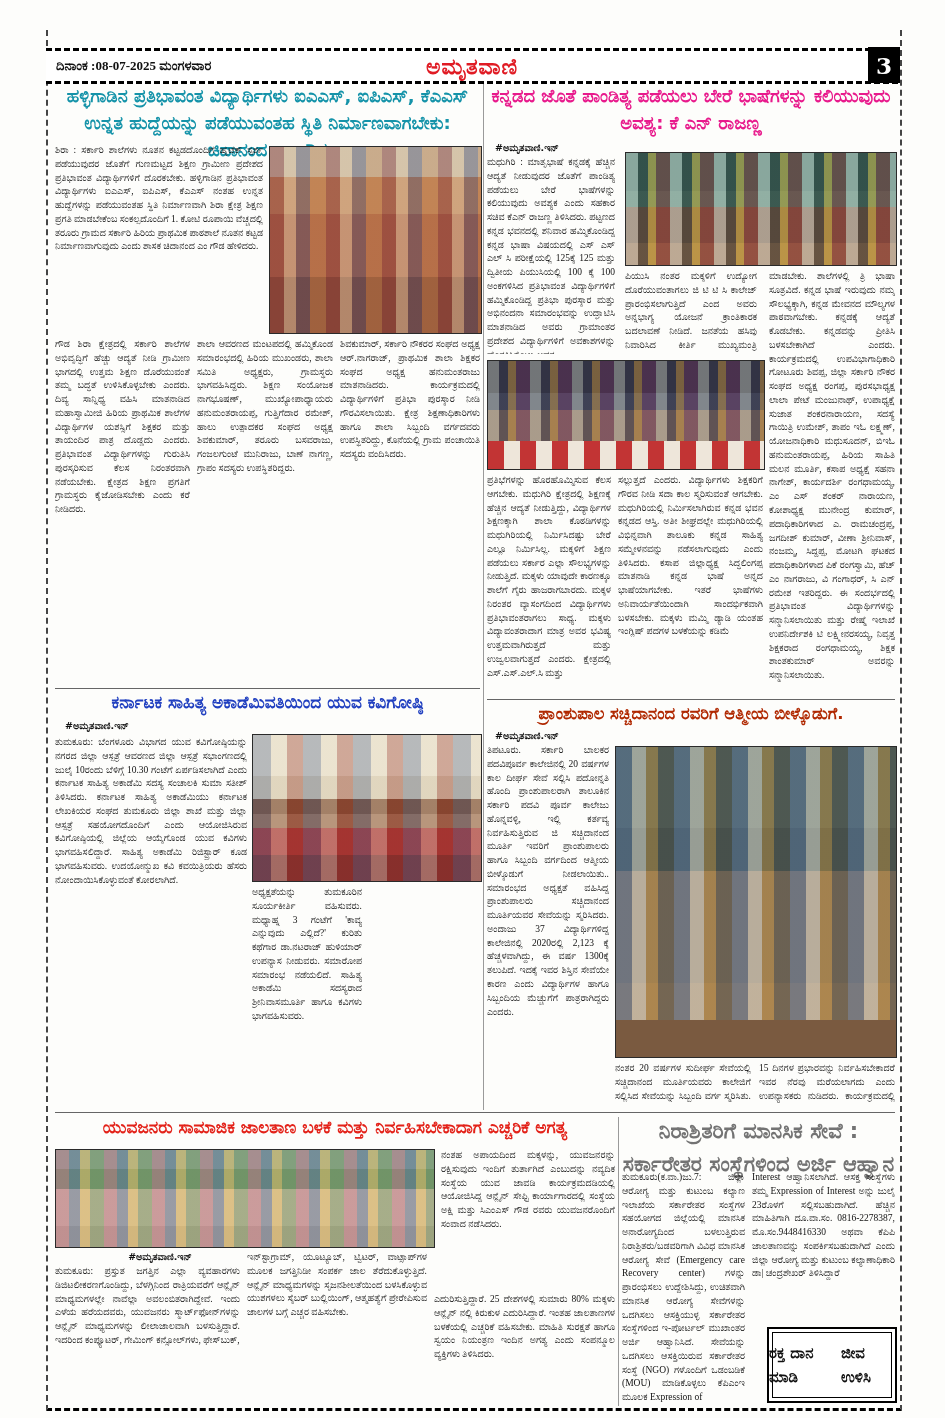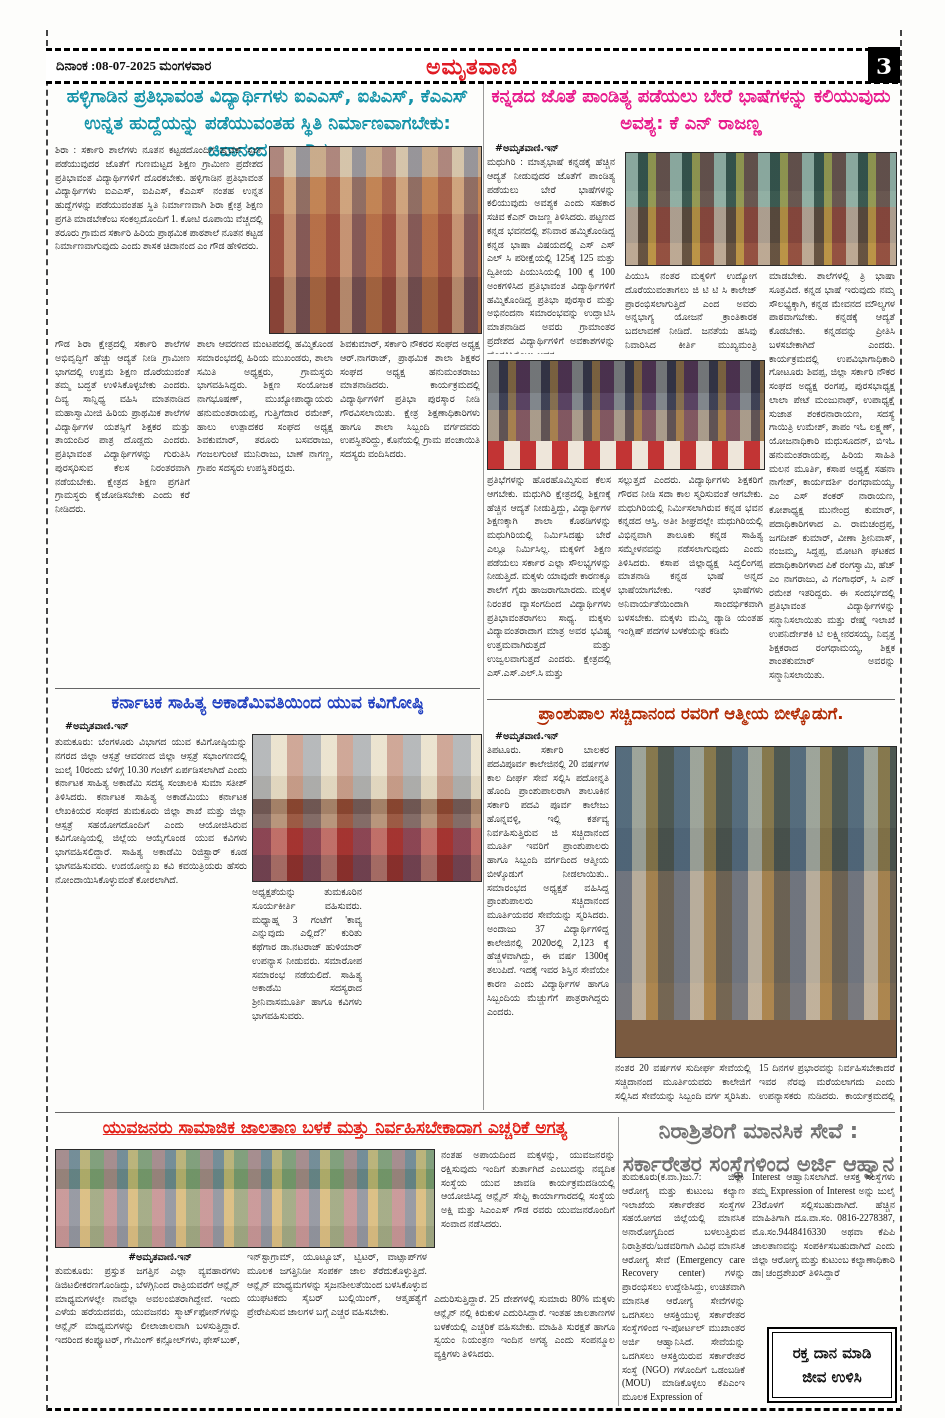--- a/index.html
+++ b/index.html
@@ -29,21 +29,21 @@
   .byline{font-size:9.5px;font-weight:bold;font-family:"DejaVu Sans",sans-serif;}
   .bt{font-size:9.5px;line-height:1.45;text-align:justify;overflow:hidden;word-break:break-word;}
   .bt::first-line{font-weight:normal;}
   .photo{border:1px solid #2a2a2a;overflow:hidden;}
   .stripe{position:absolute;left:0;right:0;bottom:0;height:26%;
           background:repeating-linear-gradient(90deg,#c23434 0 16px,#eee6da 16px 32px);}
   .floor{position:absolute;left:0;right:0;bottom:0;height:12%;background:#7a5a40;}
   .vrule{width:1px;background:#9a9a9a;}
   .hrule{height:1px;background:#666;}
   .bloodbox{border:2px solid #000;box-shadow:inset 0 0 0 3px #fff, inset 0 0 0 4px #000;
-            display:flex;flex-direction:column;align-items:center;justify-content:center;
+            display:flex;flex-direction:row;align-items:center;justify-content:center;
             font-family:"DejaVu Sans",sans-serif;font-weight:bold;font-size:15px;line-height:1.6;background:#fff;}
   
   .p-crowd{background:
     repeating-linear-gradient(90deg, rgba(150,60,50,.50) 0 14px, rgba(225,185,145,.55) 14px 26px, rgba(95,75,95,.45) 26px 40px, rgba(205,125,65,.45) 40px 56px),
     linear-gradient(180deg,#c6d2c9 0 16%, #b98a66 16% 36%, #a4654f 36% 70%, #7a4a3c 70% 100%);}
   .p-stage1{background:
     repeating-linear-gradient(90deg, rgba(250,240,228,.45) 0 12px, rgba(60,50,45,.45) 12px 22px, rgba(235,185,60,.5) 22px 30px, rgba(160,45,45,.45) 30px 44px),
     linear-gradient(180deg,#2c6b63 0 34%, #3b7a6e 34% 48%, #6b5a48 48% 80%, #8a6f52 80% 100%);}
   .p-stage2{background:
     repeating-linear-gradient(90deg, rgba(240,230,215,.4) 0 11px, rgba(70,60,80,.5) 11px 20px, rgba(210,150,70,.5) 20px 28px, rgba(140,60,110,.4) 28px 42px),
@@ -109,26 +109,26 @@
   <div class="abs hl hl-d" style="left:0;top:2px;width:408px;height:26px;">ಪ್ರಾಂಶುಪಾಲ ಸಚ್ಚಿದಾನಂದ ರವರಿಗೆ ಆತ್ಮೀಯ ಬೀಳ್ಕೊಡುಗೆ.</div>
   <div class="abs byline" style="left:8px;top:30px;width:150px;">#ಅಮೃತವಾಣಿ.ಇನ್</div>
   <div class="abs bt" style="left:0;top:44px;width:122px;height:368px;">ತಿಪಟೂರು. ಸರ್ಕಾರಿ ಬಾಲಕರ ಪದವಿಪೂರ್ವ ಕಾಲೇಜಿನಲ್ಲಿ 20 ವರ್ಷಗಳ ಕಾಲ ದೀರ್ಘ ಸೇವೆ ಸಲ್ಲಿಸಿ ಪದೋನ್ನತಿ ಹೊಂದಿ ಪ್ರಾಂಶುಪಾಲರಾಗಿ ತಾಲೂಕಿನ ಸರ್ಕಾರಿ ಪದವಿ ಪೂರ್ವ ಕಾಲೇಜು ಹೊನ್ನವಳ್ಳಿ, ಇಲ್ಲಿ ಕರ್ತವ್ಯ ನಿರ್ವಹಿಸುತ್ತಿರುವ ಜಿ ಸಚ್ಚಿದಾನಂದ ಮೂರ್ತಿ ಇವರಿಗೆ ಪ್ರಾಂಶುಪಾಲರು ಹಾಗೂ ಸಿಬ್ಬಂದಿ ವರ್ಗದಿಂದ ಆತ್ಮೀಯ ಬೀಳ್ಕೊಡುಗೆ ನೀಡಲಾಯಿತು.. ಸಮಾರಂಭದ ಅಧ್ಯಕ್ಷತೆ ವಹಿಸಿದ್ದ ಪ್ರಾಂಶುಪಾಲರು ಸಚ್ಚಿದಾನಂದ ಮೂರ್ತಿಯವರ ಸೇವೆಯನ್ನು ಸ್ಮರಿಸಿದರು. ಅಂದಾಜು 37 ವಿದ್ಯಾರ್ಥಿಗಳಿದ್ದ ಕಾಲೇಜಿನಲ್ಲಿ 2020ರಲ್ಲಿ 2,123 ಕ್ಕೆ ಹೆಚ್ಚಳವಾಗಿದ್ದು, ಈ ವರ್ಷ 1300ಕ್ಕೆ ತಲುಪಿದೆ. ಇದಕ್ಕೆ ಇವರ ಶಿಸ್ತಿನ ಸೇವೆಯೇ ಕಾರಣ ಎಂದು ವಿದ್ಯಾರ್ಥಿಗಳ ಹಾಗೂ ಸಿಬ್ಬಂದಿಯ ಮೆಚ್ಚುಗೆಗೆ ಪಾತ್ರರಾಗಿದ್ದರು ಎಂದರು.</div>
   <div class="abs photo p-class" style="left:128px;top:46px;width:280px;height:310px;">
     <div class="floor"></div>
   </div>
   <div class="abs bt" style="left:128px;top:362px;width:280px;height:50px;column-count:2;column-gap:8px;">ನಂತರ 20 ವರ್ಷಗಳ ಸುದೀರ್ಘ ಸೇವೆಯಲ್ಲಿ ಸಚ್ಚಿದಾನಂದ ಮೂರ್ತಿಯವರು ಕಾಲೇಜಿಗೆ ಸಲ್ಲಿಸಿದ ಸೇವೆಯನ್ನು ಸಿಬ್ಬಂದಿ ವರ್ಗ ಸ್ಮರಿಸಿತು. 15 ದಿನಗಳ ಪ್ರಭಾರವನ್ನು ನಿರ್ವಹಿಸಬೇಕಾದರೆ ಇವರ ನೆರವು ಮರೆಯಲಾಗದು ಎಂದು ಉಪನ್ಯಾಸಕರು ನುಡಿದರು. ಕಾರ್ಯಕ್ರಮದಲ್ಲಿ ಸಹೋದ್ಯೋಗಿಗಳು ಹಾಗೂ ವಿದ್ಯಾರ್ಥಿಗಳು ಉಪಸ್ಥಿತರಿದ್ದು, ಕೊನೆಯಲ್ಲಿ ಆತ್ಮೀಯವಾಗಿ ಅವರನ್ನು ಬೀಳ್ಕೊಡಲಾಯಿತು.</div>
 </div>
 
 <div class="article" style="left:55px;top:1115px;width:560px;height:295px;">
-  <div class="abs hl hl-e" style="left:0;top:0;width:560px;height:30px;text-decoration:underline;">ಯುವಜನರು ಸಾಮಾಜಿಕ ಜಾಲತಾಣ ಬಳಕೆ  ಮತ್ತು ನಿರ್ವಹಿಸಬೇಕಾದಾಗ ಎಚ್ಚರಿಕೆ ಅಗತ್ಯ</div>
+  <div class="abs hl hl-e" style="left:0;top:0;width:560px;height:30px;">ಯುವಜನರು ಸಾಮಾಜಿಕ ಜಾಲತಾಣ ಬಳಕೆ  ಮತ್ತು ನಿರ್ವಹಿಸಬೇಕಾದಾಗ ಎಚ್ಚರಿಕೆ ಅಗತ್ಯ</div>
   <div class="abs photo p-youth" style="left:0;top:34px;width:378px;height:97px;"></div>
   <div class="abs bt" style="left:386px;top:34px;width:174px;height:138px;">ನಂತಹ ಅಪಾಯದಿಂದ ಮಕ್ಕಳನ್ನು, ಯುವಜನರನ್ನು ರಕ್ಷಿಸುವುದು ಇಂದಿಗೆ ತುರ್ತಾಗಿದೆ ಎಂಬುದನ್ನು ನವ್ಯದಿಕ ಸಂಸ್ಥೆಯ ಯುವ ಜಾವಡಿ ಕಾರ್ಯಕ್ರಮದಡಿಯಲ್ಲಿ ಆಯೋಜಿಸಿದ್ದ ಆನ್ಲೈನ್ ಸೇಫ್ಟಿ ಕಾರ್ಯಾಗಾರದಲ್ಲಿ ಸಂಸ್ಥೆಯ ಅಕ್ಷಿ ಮತ್ತು ಸಿಎಂಎಸ್ ಗೌಡ ರವರು ಯುವಜನರೊಂದಿಗೆ ಸಂವಾದ ನಡೆಸಿದರು.</div>
   <div class="abs byline" style="left:20px;top:136px;width:170px;text-align:center;">#ಅಮೃತವಾಣಿ.ಇನ್</div>
   <div class="abs bt" style="left:0;top:150px;width:185px;height:145px;">ತುಮಕೂರು: ಪ್ರಸ್ತುತ ಜಗತ್ತಿನ ಎಲ್ಲಾ ವ್ಯವಹಾರಗಳು ಡಿಜಿಟಲೀಕರಣಗೊಂಡಿದ್ದು, ಬೆಳಗ್ಗಿನಿಂದ ರಾತ್ರಿಯವರೆಗೆ ಆನ್ಲೈನ್ ಮಾಧ್ಯಮಗಳಲ್ಲೇ ನಾವೆಲ್ಲಾ ಅವಲಂಬಿತರಾಗಿದ್ದೇವೆ. ಇಂದು ಎಳೆಯ ಹರೆಯದವರು, ಯುವಜನರು ಸ್ಮಾರ್ಟ್‌ಫೋನ್‌ಗಳನ್ನು ಆನ್ಲೈನ್ ಮಾಧ್ಯಮಗಳನ್ನು ಲೀಲಾಜಾಲವಾಗಿ ಬಳಸುತ್ತಿದ್ದಾರೆ. ಇದರಿಂದ ಕಂಪ್ಯೂಟರ್, ಗೇಮಿಂಗ್ ಕನ್ಸೋಲ್‌ಗಳು, ಫೇಸ್‌ಬುಕ್,</div>
-  <div class="abs bt" style="left:192px;top:136px;width:180px;height:159px;">ಇನ್‌ಸ್ಟಾಗ್ರಾಮ್, ಯೂಟ್ಯೂಬ್, ಟ್ವಿಟರ್, ವಾಟ್ಸಾಪ್‌ಗಳ ಮೂಲಕ ಜಗತ್ತಿನಿಡೀ ಸಂಪರ್ಕ ಜಾಲ ತೆರೆದುಕೊಳ್ಳುತ್ತಿದೆ. ಆನ್ಲೈನ್ ಮಾಧ್ಯಮಗಳನ್ನು ಸೃಜನಶೀಲತೆಯಿಂದ ಬಳಸಿಕೊಳ್ಳುವ ಯುಘಟಕದು ಸೈಬರ್ ಬುಲ್ಲಿಯಿಂಗ್, ಆತ್ಮಹತ್ಯೆಗೆ ಪ್ರೇರೇಪಿಸುವ ಜಾಲಗಳ ಬಗ್ಗೆ ಎಚ್ಚರ ವಹಿಸಬೇಕು.</div>
+  <div class="abs bt" style="left:192px;top:136px;width:180px;height:159px;">ಇನ್‌ಸ್ಟಾಗ್ರಾಮ್, ಯೂಟ್ಯೂಬ್, ಟ್ವಿಟರ್, ವಾಟ್ಸಾಪ್‌ಗಳ ಮೂಲಕ ಜಗತ್ತಿನಿಡೀ ಸಂಪರ್ಕ ಜಾಲ ತೆರೆದುಕೊಳ್ಳುತ್ತಿದೆ. ಆನ್ಲೈನ್ ಮಾಧ್ಯಮಗಳನ್ನು ಸೃಜನಶೀಲತೆಯಿಂದ ಬಳಸಿಕೊಳ್ಳುವ ಯುಶಗಳಲು ಸೈಬರ್ ಬುಲ್ಲಿಯಿಂಗ್, ಆತ್ಮಹತ್ಯೆಗೆ ಪ್ರೇರೇಪಿಸುವ ಜಾಲಗಳ ಬಗ್ಗೆ ಎಚ್ಚರ ವಹಿಸಬೇಕು.</div>
   <div class="abs bt" style="left:379px;top:178px;width:181px;height:117px;">ಎದುರಿಸುತ್ತಿದ್ದಾರೆ. 25 ದೇಶಗಳಲ್ಲಿ ಸುಮಾರು 80% ಮಕ್ಕಳು ಆನ್ಲೈನ್ ನಲ್ಲಿ ಕಿರುಕುಳ ಎದುರಿಸಿದ್ದಾರೆ. ಇಂತಹ ಜಾಲತಾಣಗಳ ಬಳಕೆಯಲ್ಲಿ ಎಚ್ಚರಿಕೆ ವಹಿಸಬೇಕು. ಮಾಹಿತಿ ಸುರಕ್ಷತೆ ಹಾಗೂ ಸ್ವಯಂ ನಿಯಂತ್ರಣ ಇಂದಿನ ಅಗತ್ಯ ಎಂದು ಸಂಪನ್ಮೂಲ ವ್ಯಕ್ತಿಗಳು ತಿಳಿಸಿದರು.</div>
 </div>
 
 <div class="article" style="left:622px;top:1115px;width:273px;height:295px;">
   <div class="abs hl hl-f" style="left:0;top:0;width:273px;height:52px;">ನಿರಾಶ್ರಿತರಿಗೆ ಮಾನಸಿಕ ಸೇವೆ : ಸರ್ಕಾರೇತರ ಸಂಸ್ಥೆಗಳಿಂದ ಅರ್ಜಿ ಆಹ್ವಾನ</div>
   <div class="abs bt" style="left:0;top:56px;width:123px;height:239px;">ತುಮಕೂರು(ಕ.ವಾ.)ಜು.7: ಜಿಲ್ಲಾ ಆರೋಗ್ಯ ಮತ್ತು ಕುಟುಂಬ ಕಲ್ಯಾಣ ಇಲಾಖೆಯ ಸರ್ಕಾರೇತರ ಸಂಸ್ಥೆಗಳ ಸಹಯೋಗದ ಜಿಲ್ಲೆಯಲ್ಲಿ ಮಾನಸಿಕ ಅನಾರೋಗ್ಯದಿಂದ ಬಳಲುತ್ತಿರುವ ನಿರಾಶ್ರಿತರು/ಬಡವರಿಗಾಗಿ ವಿವಿಧ ಮಾನಸಿಕ ಆರೋಗ್ಯ ಸೇವೆ (Emergency care Recovery center) ಗಳನ್ನು ಪ್ರಾರಂಭಿಸಲು ಉದ್ದೇಶಿಸಿದ್ದು, ಉಚಿತವಾಗಿ ಮಾನಸಿಕ ಆರೋಗ್ಯ ಸೇವೆಗಳನ್ನು ಒದಗಿಸಲು ಆಸಕ್ತಿಯುಳ್ಳ ಸರ್ಕಾರೇತರ ಸಂಸ್ಥೆಗಳಿಂದ ಇ-ಪೋರ್ಟಲ್ ಮುಖಾಂತರ ಅರ್ಜಿ ಆಹ್ವಾನಿಸಿದೆ. ಸೇವೆಯನ್ನು ಒದಗಿಸಲು ಆಸಕ್ತಿಯಿರುವ ಸರ್ಕಾರೇತರ ಸಂಸ್ಥೆ (NGO) ಗಳೊಂದಿಗೆ ಒಡಂಬಡಿಕೆ (MOU) ಮಾಡಿಕೊಳ್ಳಲು ಕೆಪಿಎಂಇ ಮೂಲಕ Expression of</div>
   <div class="abs bt" style="left:130px;top:56px;width:143px;height:150px;">Interest ಆಹ್ವಾನಿಸಲಾಗಿದೆ. ಆಸಕ್ತ ಸಂಸ್ಥೆಗಳು ತಮ್ಮ Expression of Interest ಅನ್ನು ಜುಲೈ 23ರೊಳಗೆ ಸಲ್ಲಿಸಬಹುದಾಗಿದೆ. ಹೆಚ್ಚಿನ ಮಾಹಿತಿಗಾಗಿ ದೂ.ವಾ.ಸಂ. 0816-2278387, ಮೊ.ಸಂ.9448416330 ಅಥವಾ ಕೆಪಿಪಿ ಜಾಲತಾಣವನ್ನು ಸಂಪರ್ಕಿಸಬಹುದಾಗಿದೆ ಎಂದು ಜಿಲ್ಲಾ ಆರೋಗ್ಯ ಮತ್ತು ಕುಟುಂಬ ಕಲ್ಯಾಣಾಧಿಕಾರಿ ಡಾ| ಚಂದ್ರಶೇಖರ್ ತಿಳಿಸಿದ್ದಾರೆ</div>
   <div class="abs bloodbox" style="left:145px;top:212px;width:126px;height:72px;">
     <span>ರಕ್ತ ದಾನ ಮಾಡಿ</span>
     <span>ಜೀವ ಉಳಿಸಿ</span>

